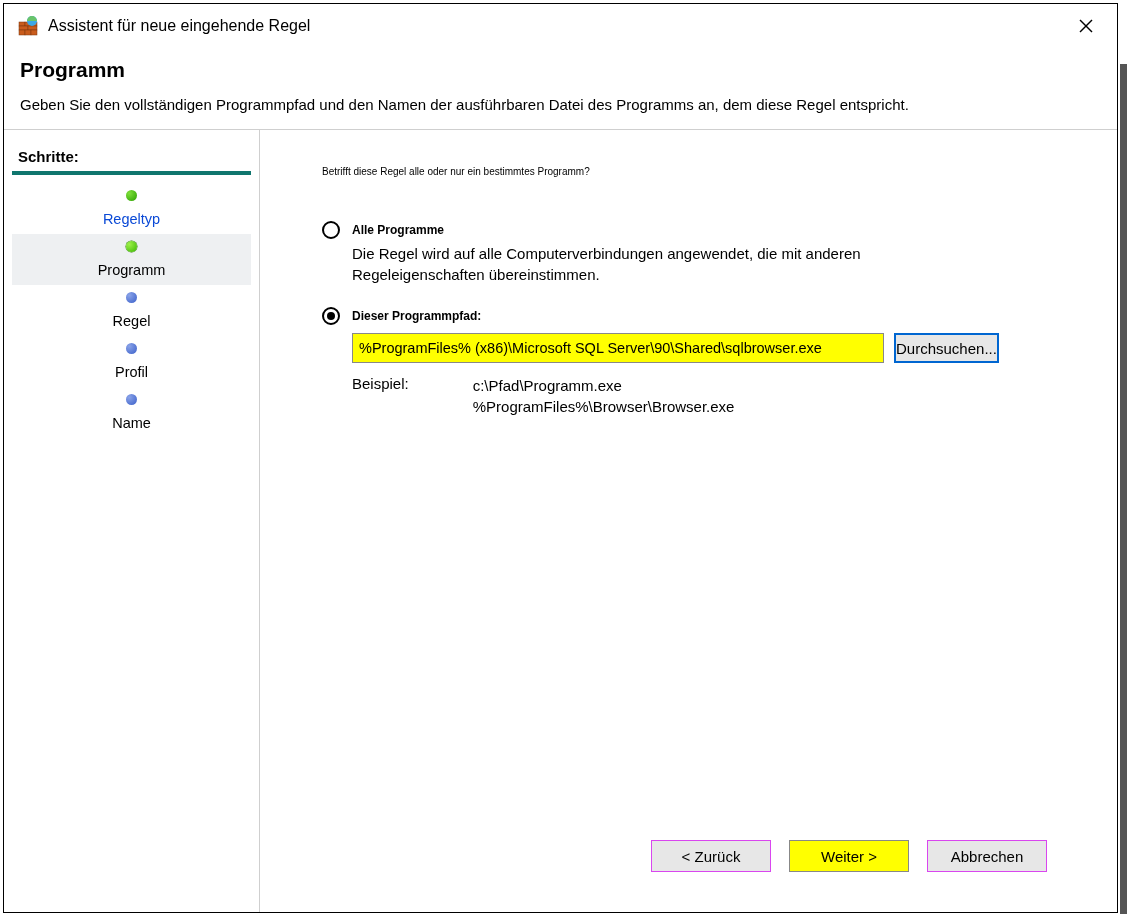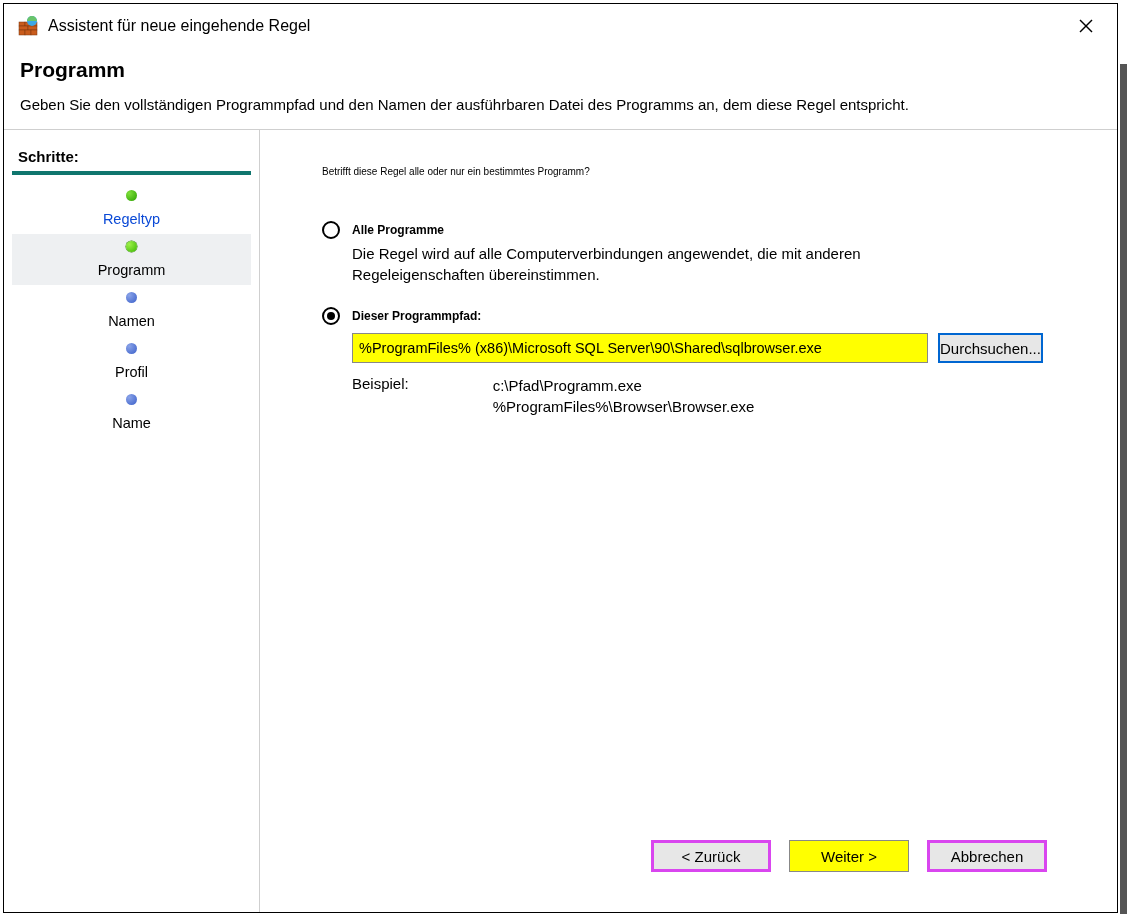--- a/index.html
+++ b/index.html
@@ -139,57 +139,57 @@
     line-height: 1.4;
   }
   .path-row {
     margin-left: 30px;
     margin-top: 8px;
     display: flex;
     align-items: center;
     gap: 10px;
   }
   .path-input {
-    width: 576px;
+    width: 532px;
     height: 30px;
     background: #ffff00;
     border: 1px solid #888;
     padding: 2px 6px;
     font-family: inherit;
     font-size: 14.5px;
   }
   .browse-btn {
     height: 30px;
     padding: 0 0;
     background: #e7e7e7;
     border: 2px solid #0066d1;
     font-family: inherit;
     font-size: 15px;
     cursor: pointer;
   }
   .example-row {
     margin-left: 30px;
     margin-top: 12px;
     display: flex;
-    gap: 84px;
+    gap: 64px;
     font-size: 15px;
   }
   .example-values { line-height: 1.4; }
 
   .footer {
     display: flex;
     justify-content: flex-end;
     gap: 18px;
     padding: 12px 30px 20px 0;
   }
   .footer button {
     min-width: 120px;
     height: 32px;
     background: #e7e7e7;
-    border: 3px solid #d946ef;
+    border: 1px solid #d946ef;
     font-family: inherit;
     font-size: 15px;
     cursor: pointer;
   }
   .footer button.highlight {
     background: #ffff00;
     border: 1px solid #888;
   }
 </style>
 </head>
@@ -236,21 +236,21 @@
       <div class="step">
         <span class="bullet bullet-completed"></span>
         <span class="step-link">Regeltyp</span>
       </div>
       <div class="step step-current-row">
         <span class="bullet bullet-current"></span>
         <span class="step-current">Programm</span>
       </div>
       <div class="step">
         <span class="bullet bullet-upcoming"></span>
-        <span class="step-upcoming">Namen</span>
+        <span class="step-upcoming">Regel</span>
       </div>
       <div class="step">
         <span class="bullet bullet-upcoming"></span>
         <span class="step-upcoming">Profil</span>
       </div>
       <div class="step">
         <span class="bullet bullet-upcoming"></span>
         <span class="step-upcoming">Name</span>
       </div>
     </div>

